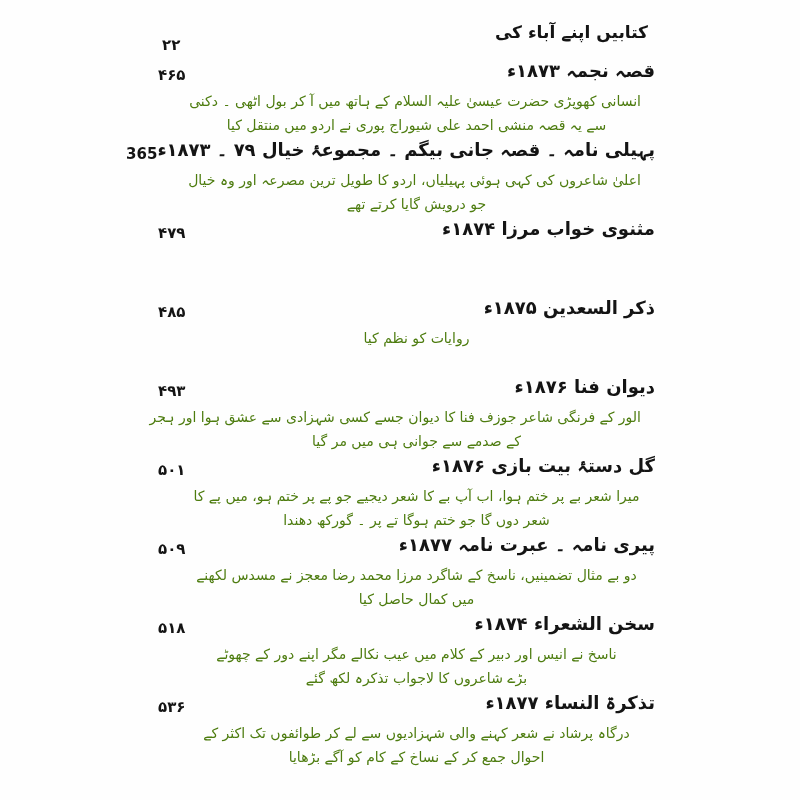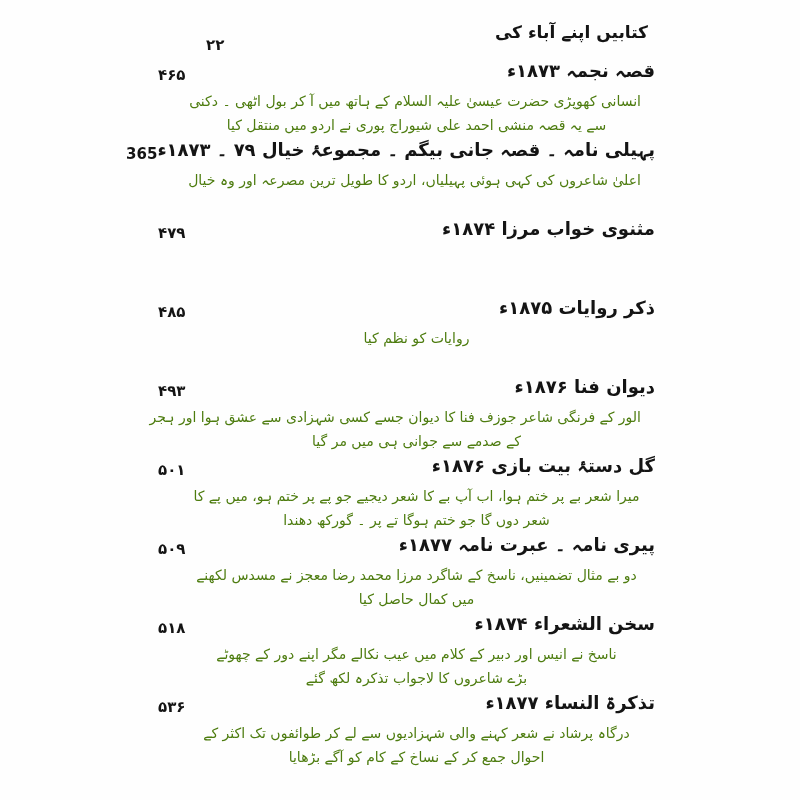--- a/index.html
+++ b/index.html
@@ -26,21 +26,20 @@
     letter-spacing: 0;
     white-space: nowrap;
   }
   .folio {
     position: absolute;
     top: 36px;
     left: 162px;
     font-size: 15px;
     font-weight: 700;
     direction: rtl;
-    margin-left: 44px;
   }
   .toc {
     position: absolute;
     top: 60px;
     right: 145px;
     left: 158px;
     direction: rtl;
   }
   .entry {
     height: 79px;
@@ -90,33 +89,34 @@
     </div>
   </div>
 
   <div class="entry">
     <div class="entry-head">
       <span class="entry-title">پہیلی نامہ ۔ قصہ جانی بیگم ۔ مجموعۂ خیال ۷۹ ۔ ۱۸۷۳ء</span>
       <span class="entry-page">365</span>
     </div>
     <div class="entry-desc">
       <div class="desc-line line1">اعلیٰ شاعروں کی کہی ہوئی پہیلیاں، اردو کا طویل ترین مصرعہ اور وہ خیال</div>
+      <div class="desc-line line2">جو درویش گایا کرتے تھے</div>
     </div>
   </div>
 
   <div class="entry">
     <div class="entry-head">
       <span class="entry-title">مثنوی خواب مرزا ۱۸۷۴ء</span>
       <span class="entry-page">۴۷۹</span>
     </div>
   </div>
 
   <div class="entry">
     <div class="entry-head">
-      <span class="entry-title">ذکر روایات ۱۸۷۵ء</span>
+      <span class="entry-title">ذکر السعدین ۱۸۷۵ء</span>
       <span class="entry-page">۴۸۵</span>
     </div>
     <div class="entry-desc">
       <div class="desc-line line2">روایات کو نظم کیا</div>
     </div>
   </div>
 
   <div class="entry">
     <div class="entry-head">
       <span class="entry-title">دیوان فنا ۱۸۷۶ء</span>

